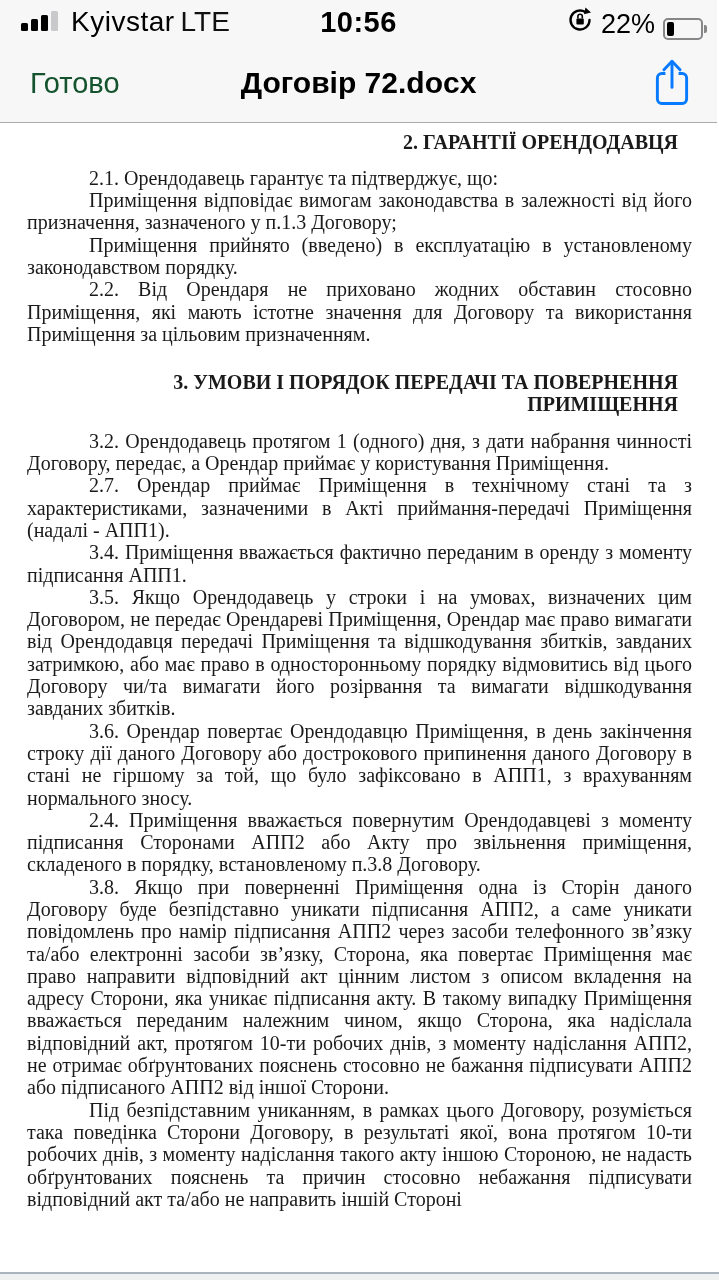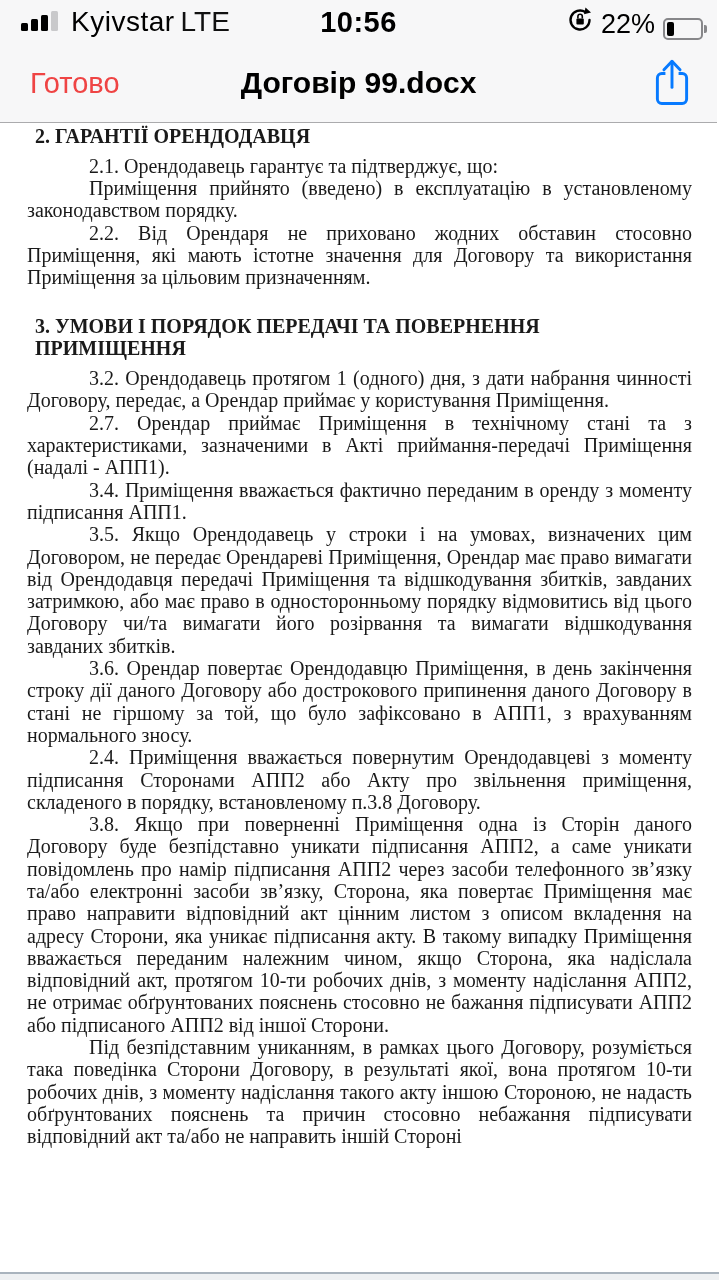--- a/index.html
+++ b/index.html
@@ -29,21 +29,21 @@
   .batt-pct{font-size:27px;margin-right:8px;}
   .battery{position:relative;width:36px;height:18px;border:2px solid #87878a;
     border-radius:5px;background:transparent;}
   .battery .fill{position:absolute;left:2px;top:2px;bottom:2px;width:7px;
     background:#000;border-radius:2px;}
   .battery .nub{position:absolute;right:-6px;top:5px;width:3px;height:8px;
     background:#87878a;border-radius:0 2px 2px 0;}
   .navbar{position:relative;height:78px;display:flex;align-items:center;}
   .done-btn{
     background:none;border:none;padding:0;margin-left:30px;
-    font-family:"Liberation Sans",sans-serif;font-size:29px;color:#ef4444;
+    font-family:"Liberation Sans",sans-serif;font-size:29px;color:#14532d;
     cursor:pointer;z-index:2;
   }
   .nav-title{
     position:absolute;left:100px;right:100px;text-align:center;
     font-size:30px;font-weight:700;color:#000;
     white-space:nowrap;overflow:hidden;text-overflow:ellipsis;
   }
   .share-btn{
     background:none;border:none;padding:0;position:absolute;right:26px;
     top:50%;transform:translateY(-50%);cursor:pointer;line-height:0;z-index:2;
@@ -53,21 +53,21 @@
     position:absolute;top:123.5px;left:0;right:0;bottom:0;
     overflow:hidden;background:#ffffff;
   }
   .page{
     margin-top:-7px;padding:0 27px;
     font-family:"Liberation Serif",serif;
     font-size:20px;line-height:22.3px;color:#1a1a1a;
     text-align:justify;
   }
   .page p{margin:0;text-indent:62px;}
-  .page .heading{font-weight:700;text-align:left;text-indent:0;margin:8px;}
+  .page .heading{font-weight:700;text-align:right;text-indent:0;margin:14px;}
   .page .heading-sp{margin-top:26px;}
   .bottom-edge{
     position:absolute;left:0;right:0;bottom:0;height:6px;
     background:#eef0f2;border-top:2px solid #a9b3bd;z-index:6;
   }
 </style>
 </head>
 <body>
 
 <div class="chrome">
@@ -95,38 +95,39 @@
       <span class="batt-pct">22%</span>
       <span class="battery">
         <span class="fill"></span>
           <span class="nub"></span>
       </span>
     </span>
   </div>
 
   <div class="navbar">
     <button class="done-btn">Готово</button>
-    <span class="nav-title">Договір 99.docx</span>
+    <span class="nav-title">Договір 72.docx</span>
     <button class="share-btn">
       <span>
         <svg width="38" height="50" viewBox="0 0 26 34">
           <rect x="3" y="10.5" width="20" height="20.5" rx="3" fill="none" stroke="#077aff" stroke-width="2"></rect>
           <rect x="8.5" y="9" width="9" height="3.5" fill="#f7f7f8"></rect>
           <line x1="13" y1="2.5" x2="13" y2="20" stroke="#077aff" stroke-width="2" stroke-linecap="round"></line>
           <path d="M7.5 8 L13 2.2 L18.5 8" fill="none" stroke="#077aff" stroke-width="2" stroke-linecap="round" stroke-linejoin="round"></path>
         </svg>
       </span>
     </button>
   </div>
 </div>
 
 <div class="document">
   <div class="page">
     <div class="heading">2. ГАРАНТІЇ ОРЕНДОДАВЦЯ</div>
     <p>2.1. Орендодавець гарантує та підтверджує, що:</p>
+    <p>Приміщення відповідає вимогам законодавства в залежності від його призначення, зазначеного у п.1.3 Договору;</p>
     <p>Приміщення прийнято (введено) в експлуатацію в установленому законодавством порядку.</p>
     <p>2.2. Від Орендаря не приховано жодних обставин стосовно Приміщення, які мають істотне значення для Договору та використання Приміщення за цільовим призначенням.</p>
     <div class="heading heading-sp">3. УМОВИ І ПОРЯДОК ПЕРЕДАЧІ ТА ПОВЕРНЕННЯ ПРИМІЩЕННЯ</div>
     <p>3.2. Орендодавець протягом 1 (одного) дня, з дати набрання чинності Договору, передає, а Орендар приймає у користування Приміщення.</p>
     <p>2.7. Орендар приймає Приміщення в технічному стані та з характеристиками, зазначеними в Акті приймання-передачі Приміщення (надалі - АПП1).</p>
     <p>3.4. Приміщення вважається фактично переданим в оренду з моменту підписання АПП1.</p>
     <p>3.5. Якщо Орендодавець у строки і на умовах, визначених цим Договором, не передає Орендареві Приміщення, Орендар має право вимагати від Орендодавця передачі Приміщення та відшкодування збитків, завданих затримкою, або має право в односторонньому порядку відмовитись від цього Договору чи/та вимагати його розірвання та вимагати відшкодування завданих збитків.</p>
     <p>3.6. Орендар повертає Орендодавцю Приміщення, в день закінчення строку дії даного Договору або дострокового припинення даного Договору в стані не гіршому за той, що було зафіксовано в АПП1, з врахуванням нормального зносу.</p>
     <p>2.4. Приміщення вважається повернутим Орендодавцеві з моменту підписання Сторонами АПП2 або Акту про звільнення приміщення, складеного в порядку, встановленому п.3.8 Договору.</p>
     <p>3.8. Якщо при поверненні Приміщення одна із Сторін даного Договору буде безпідставно уникати підписання АПП2, а саме уникати повідомлень про намір підписання АПП2 через засоби телефонного зв’язку та/або електронні засоби зв’язку, Сторона, яка повертає Приміщення має право направити відповідний акт цінним листом з описом вкладення на адресу Сторони, яка уникає підписання акту. В такому випадку Приміщення вважається переданим належним чином, якщо Сторона, яка надіслала відповідний акт, протягом 10-ти робочих днів, з моменту надіслання АПП2, не отримає обґрунтованих пояснень стосовно не бажання підписувати АПП2 або підписаного АПП2 від іншої Сторони.</p>

